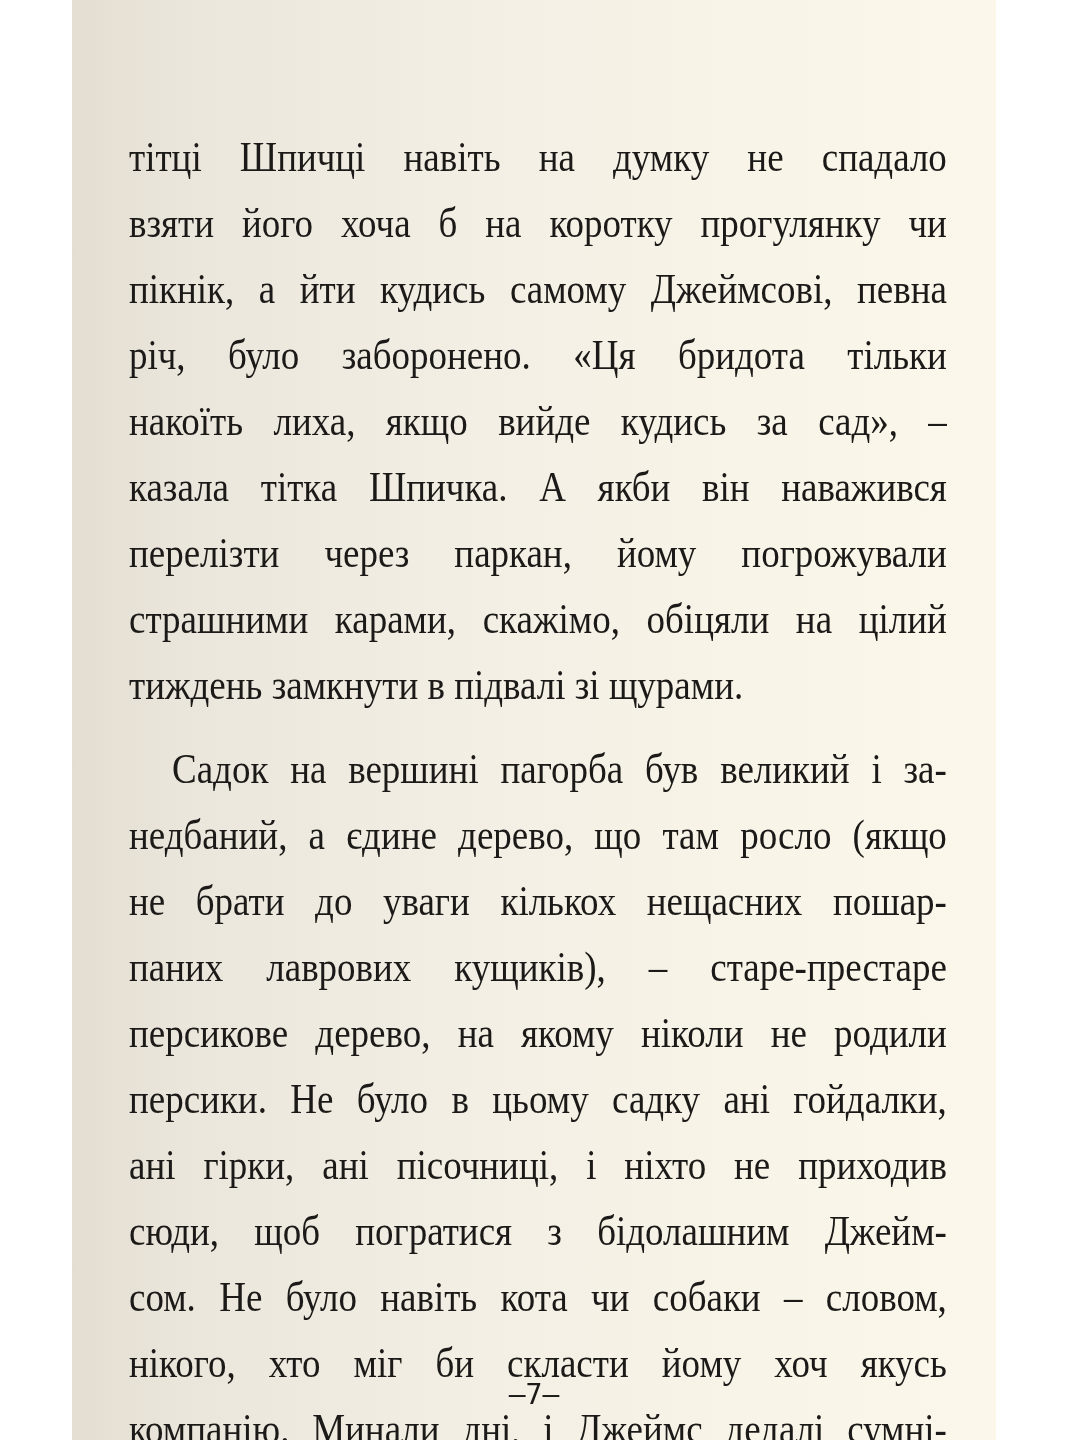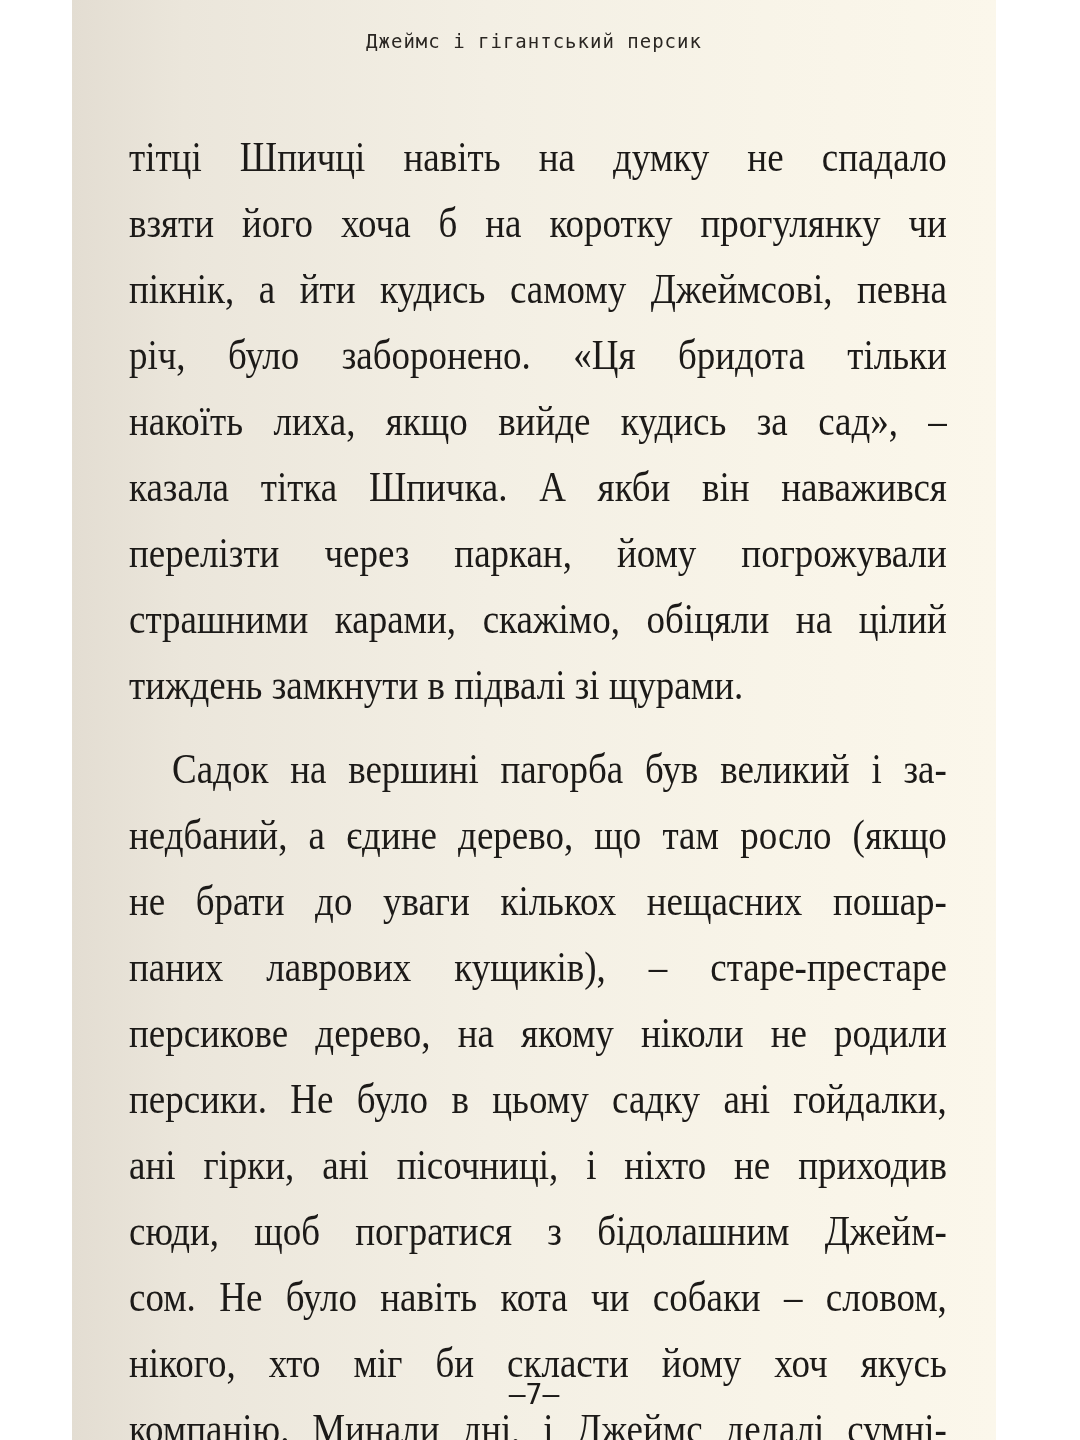--- a/index.html
+++ b/index.html
@@ -71,21 +71,20 @@
       text-align: center;
       font-family: "DejaVu Sans Mono", monospace;
       font-size: 28px;
       color: #1c1a18;
     }
   </style>
 </head>
 <body>
 
 <div class="page">
-  <div class="running-header">Джеймс і гігантський персик</div>
 
   <div class="body-text">
     <div>
       <span class="line">тітці Шпичці навіть на думку не спадало</span>
       <span class="line">взяти його хоча б на коротку прогулянку чи</span>
       <span class="line">пікнік, а йти кудись самому Джеймсові, певна</span>
       <span class="line">річ, було заборонено. «Ця бридота тільки</span>
       <span class="line">накоїть лиха, якщо вийде кудись за сад», –</span>
       <span class="line">казала тітка Шпичка. А якби він наважився</span>
       <span class="line">перелізти через паркан, йому погрожували</span>

